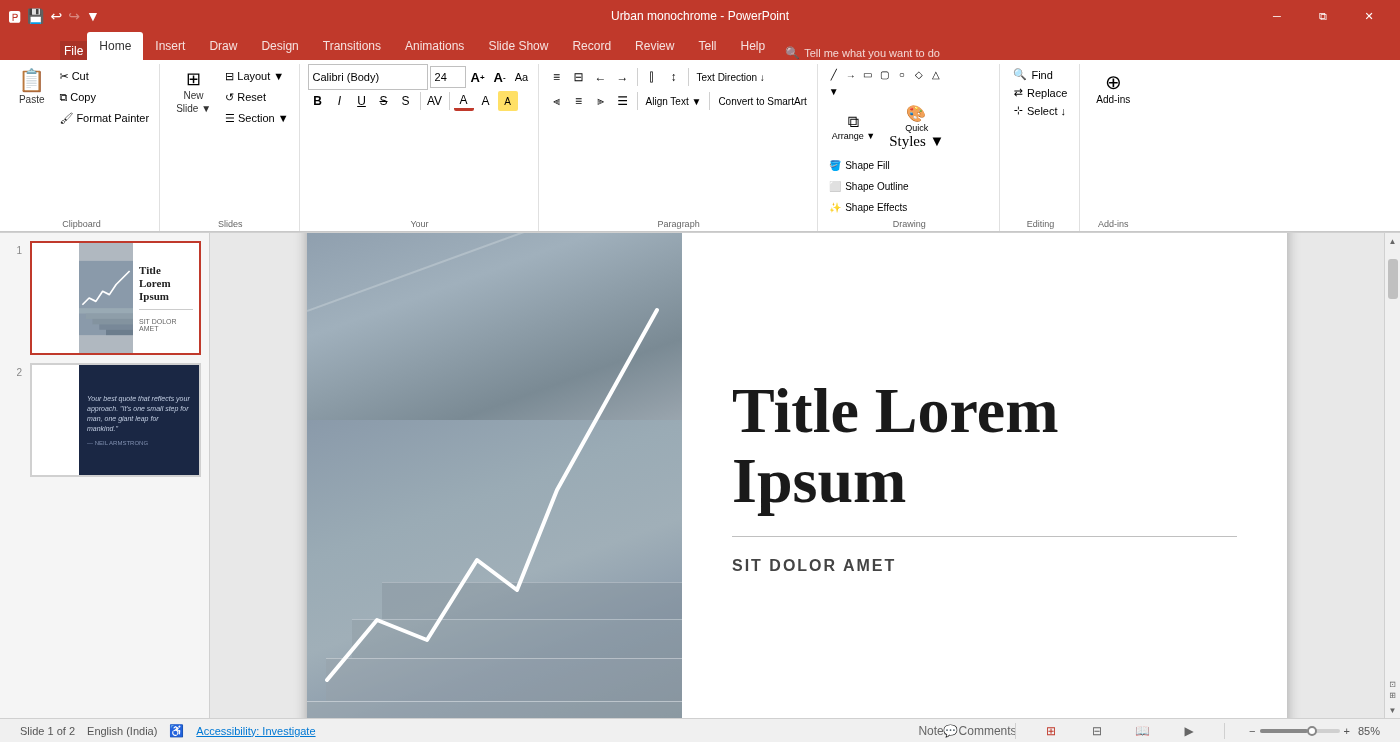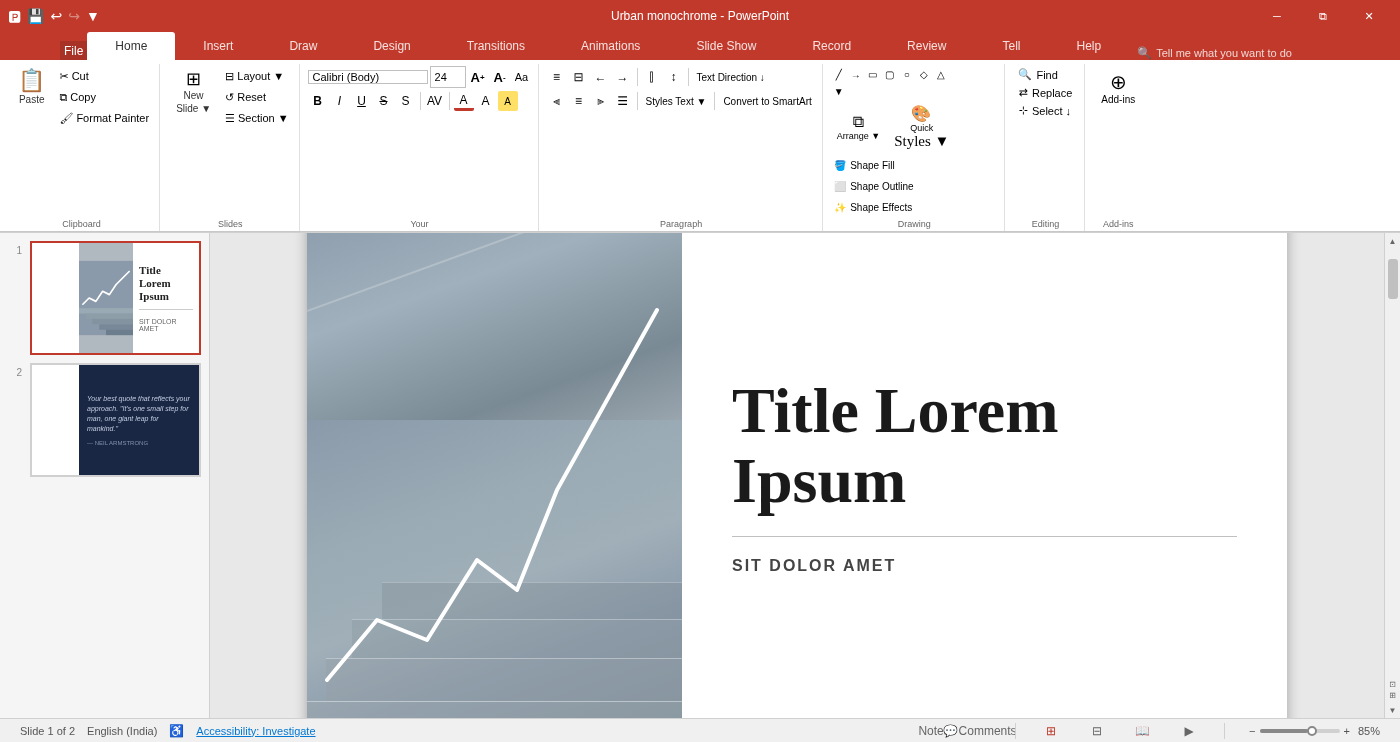--- a/index.html
+++ b/index.html
@@ -17,40 +17,40 @@
     }
     .title-bar-left { display: flex; align-items: center; gap: 6px; }
     .title-bar-icon { color: white; font-size: 14px; }
     .title-bar-center { color: white; font-size: 12px; position: absolute; left: 50%; transform: translateX(-50%); }
     .title-bar-window-btns { display: flex; gap: 0; margin-left: auto; }
     .win-btn { width: 46px; height: 32px; display: flex; align-items: center; justify-content: center; color: white; font-size: 11px; cursor: pointer; }
 
     
     .ribbon { background: white; border-bottom: 1px solid #d0d0d0; flex-shrink: 0; }
     .ribbon-tabs { display: flex; align-items: flex-end; background: #c0392b; padding-left: 60px; height: 28px; }
-    .ribbon-tab { padding: 4px 28px; font-size: 12px; cursor: pointer; color: rgba(255,255,255,0.85); height: 28px; display: flex; align-items: center; }
+    .ribbon-tab { padding: 4px 12px; font-size: 12px; cursor: pointer; color: rgba(255,255,255,0.85); height: 28px; display: flex; align-items: center; }
     .ribbon-tab.active { background: white; color: #333; border-radius: 3px 3px 0 0; }
     .file-tab { background: #a93226; color: white; padding: 4px 4px; font-size: 12px; cursor: pointer; height: 19px; display: flex; align-items: center; }
 
     .ribbon-content { display: flex; align-items: stretch; padding: 4px 4px 0 4px; background: white; min-height: 80px; border-bottom: 1px solid #c8c8c8; gap: 2px; }
     .ribbon-group { display: flex; flex-direction: column; border-right: 1px solid #e0e0e0; padding: 2px 6px 0 6px; min-width: fit-content; position: relative; }
     .ribbon-group:last-child { border-right: none; }
     .ribbon-group-content { display: flex; align-items: flex-start; gap: 2px; flex: 1; }
     .ribbon-group-label { font-size: 9px; color: #666; text-align: center; padding: 2px 0 2px 0; margin-top: auto; }
 
     .rb-btn-large { display: flex; flex-direction: column; align-items: center; gap: 2px; padding: 4px 8px; cursor: pointer; border-radius: 3px; min-width: 40px; }
     .rb-btn-large .icon { font-size: 22px; line-height: 1; }
     .rb-btn-large .label { font-size: 10px; color: #333; }
 
     .rb-btn-small { display: flex; align-items: center; gap: 3px; padding: 2px 4px; cursor: pointer; border-radius: 2px; font-size: 11px; white-space: nowrap; height: 20px; }
 
     .rb-col { display: flex; flex-direction: column; gap: 1px; }
 
     
-    .font-input { width: 140px; height: 14px; border: 1px solid #c0c0c0; font-size: 11px; padding: 0 4px; }
+    .font-input { width: 140px; height: 14px; border: 1px solid #c0c0c0; font-size: 11px; padding: 12px 4px; }
     .font-size-input { width: 36px; height: 22px; border: 1px solid #c0c0c0; font-size: 11px; padding: 0 4px; }
 
     .rb-divider { width: 1px; background: #d0d0d0; margin: 2px 2px; align-self: stretch; }
 
     
     .main-area { display: flex; flex: 1; overflow: hidden; }
 
     
     .slide-panel { width: 210px; background: #f5f5f5; border-right: 1px solid #d0d0d0; overflow-y: auto; padding: 8px; display: flex; flex-direction: column; gap: 8px; flex-shrink: 0; }
     .slide-thumb { background: white; border: 2px solid #d0d0d0; cursor: pointer; position: relative; display: flex; align-items: center; }
@@ -263,21 +263,21 @@
           <div class="rb-btn-small" style="font-size:10px;">
             <span>Text Direction ↓</span>
           </div>
         </div>
         <div class="formatting-row">
           <div class="fmt-btn">⫷</div>
           <div class="fmt-btn">≡</div>
           <div class="fmt-btn">⫸</div>
           <div class="fmt-btn">☰</div>
           <div class="rb-divider"></div>
-          <div class="rb-btn-small" style="font-size:10px;">Styles Text ▼</div>
+          <div class="rb-btn-small" style="font-size:10px;">Align Text ▼</div>
           <div class="rb-divider"></div>
           <div class="rb-btn-small" style="font-size:10px;">Convert to SmartArt</div>
         </div>
       </div>
       <div class="ribbon-group-label">Paragraph</div>
     </div>
 
     <div class="ribbon-group" style="min-width:180px;">
       <div class="ribbon-group-content">
         <div style="display:flex;flex-direction:column;gap:2px;flex:1;">

